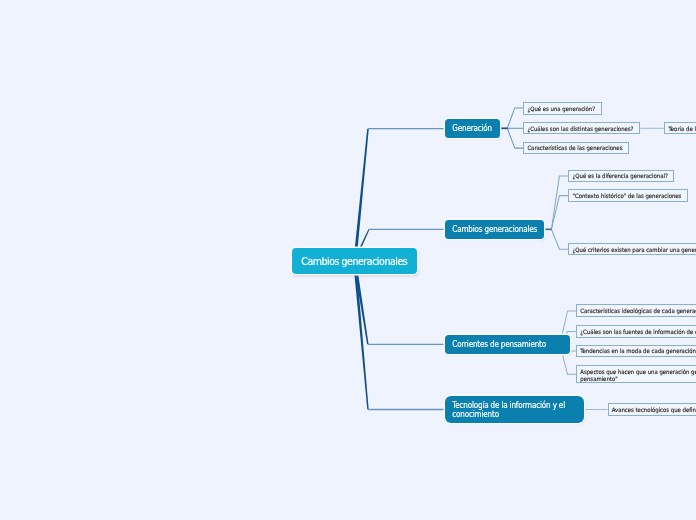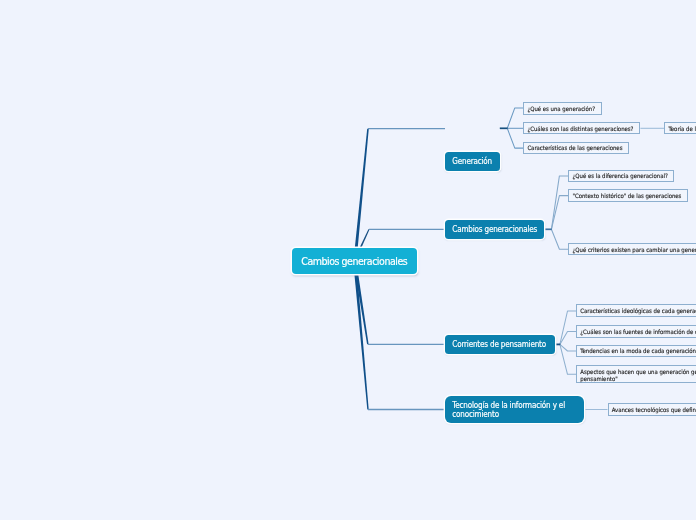--- a/index.html
+++ b/index.html
@@ -77,27 +77,27 @@
   <g fill="none" stroke="#9dbbd9" stroke-width="1.05">
     <path d="M583.5,409.5 L607.5,409.5"></path>
     <path d="M640.4,128.3 L664.4,128.3"></path>
   </g>
 </svg>
 
 <div class="node root" style="left:291.5px;top:247.5px;width:125.5px;height:26.5px;">
   <span>Cambios generacionales</span>
 </div>
 
-<div class="node lvl1" style="left:445px;top:118.5px;width:54.5px;height:19px;margin-top:33px;">
+<div class="node lvl1" style="left:445px;top:118.5px;width:54.5px;height:19px;">
   <span>Generación</span>
 </div>
 <div class="node lvl1" style="left:445px;top:220px;width:99.3px;height:18.5px;">
   <span>Cambios generacionales</span>
 </div>
-<div class="node lvl1" style="left:445px;top:335px;width:110px;height:18.5px;">
+<div class="node lvl1" style="left:445px;top:335px;width:125px;height:18.5px;">
   <span>Corrientes de pensamiento</span>
 </div>
 <div class="node lvl1 two" style="left:445px;top:395.5px;width:138.5px;height:27.5px;white-space:normal;line-height:9px;padding-top:5.9px;align-items:flex-start;border-radius:6px;">
   <span>Tecnología de la información y el conocimiento</span>
 </div>
 
 <div class="node leaf" style="left:523.2px;top:102.2px;width:78.4px;height:12.4px;">
   <span>¿Qué es una generación?</span>
 </div>
 <div class="node leaf" style="left:523.2px;top:122.1px;width:117.2px;height:12.4px;">

